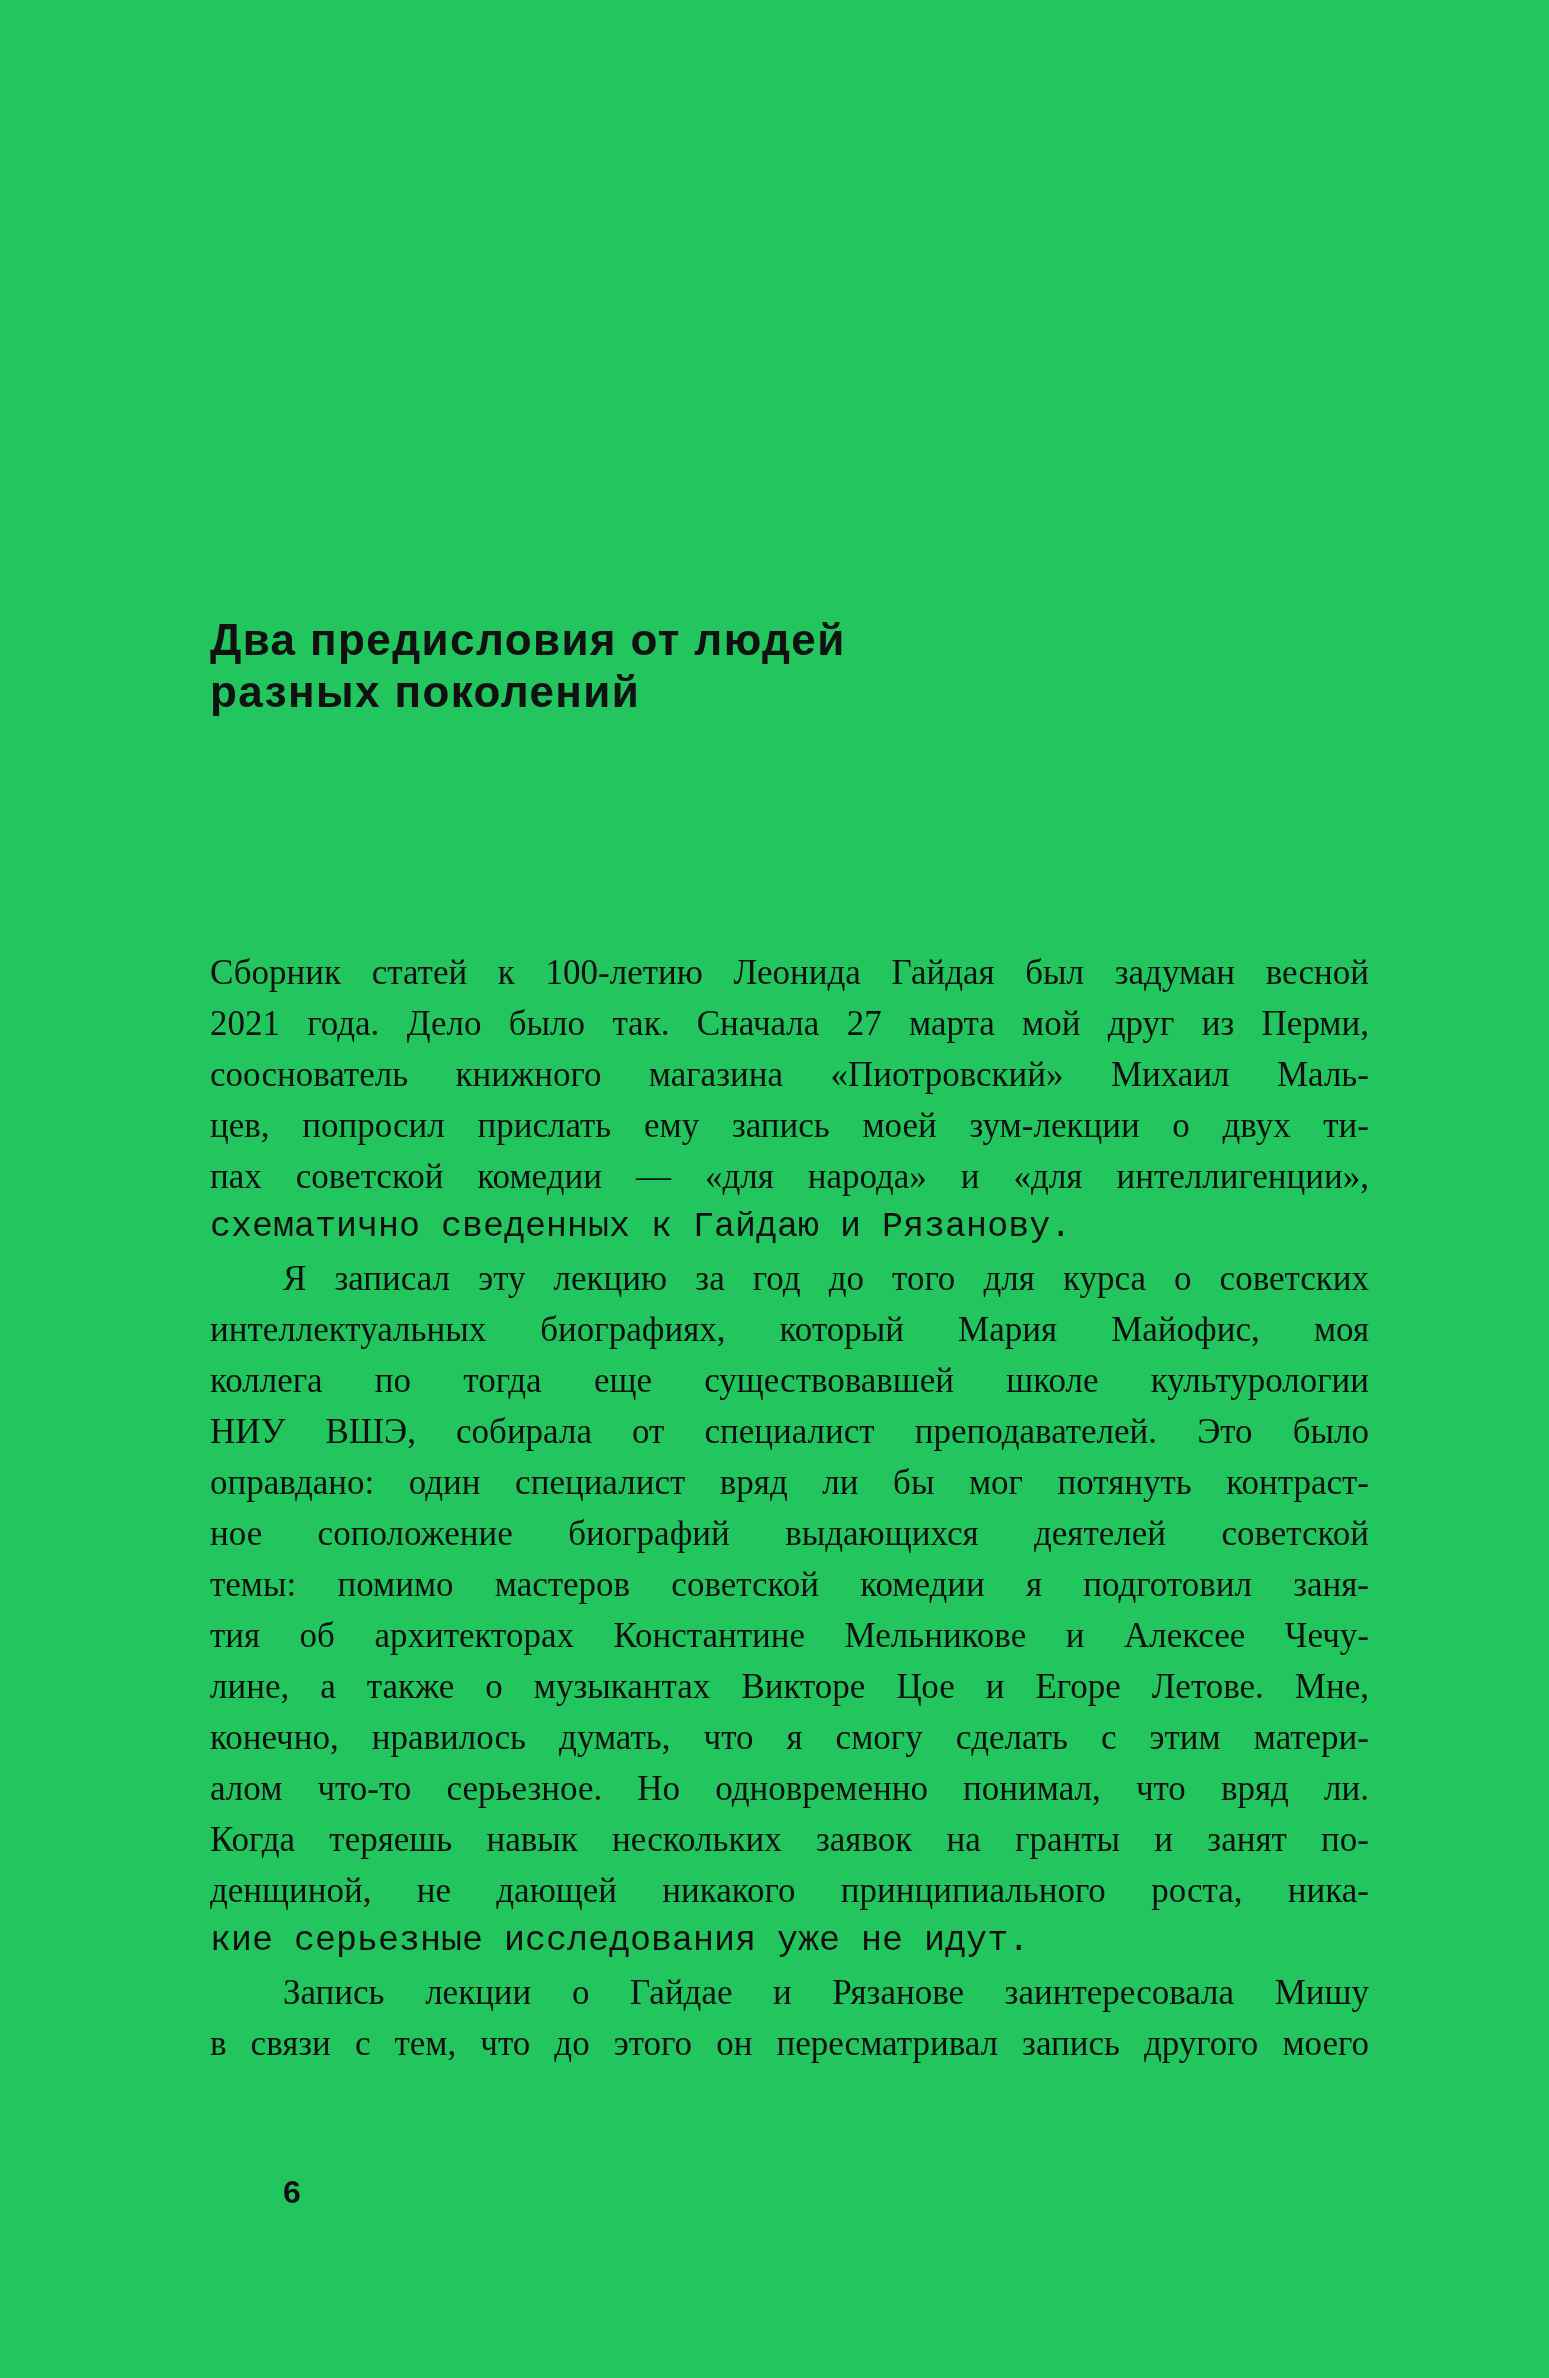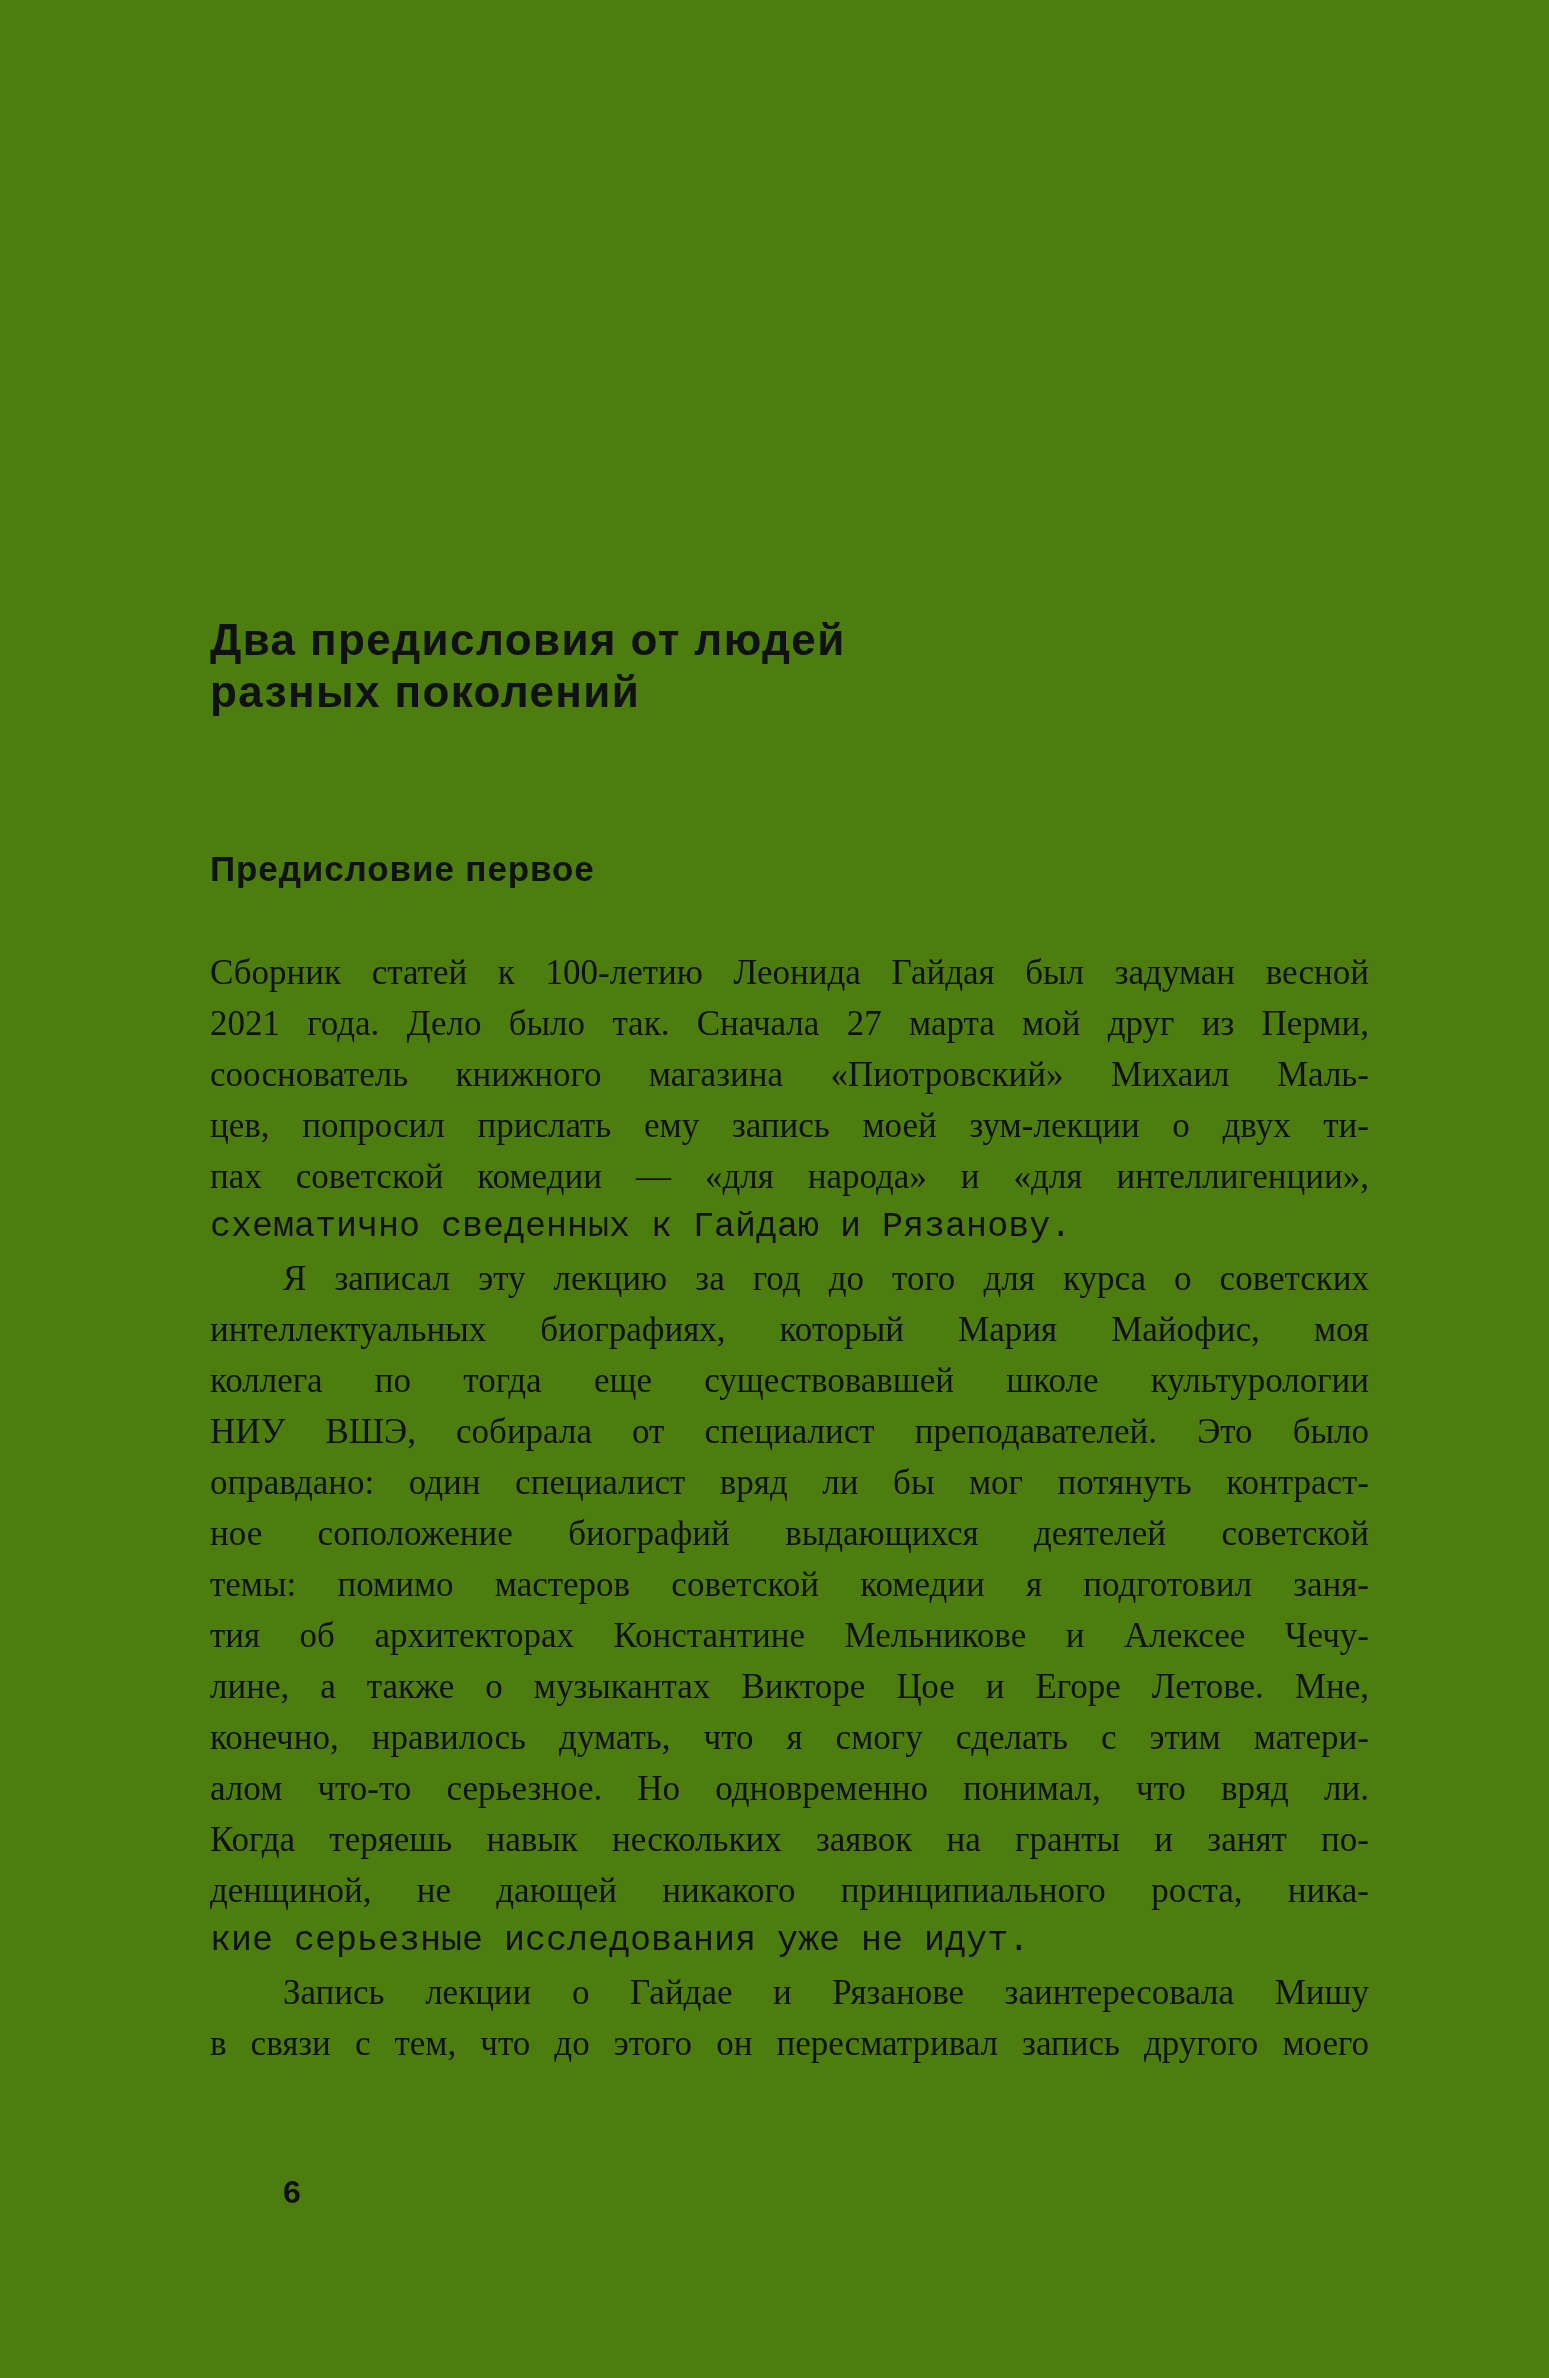--- a/index.html
+++ b/index.html
@@ -1,17 +1,17 @@
 <!DOCTYPE html>
 <html style="font-size:15px"><head>
   <meta charset="utf-8">
   <style>
     html, body { margin: 0; padding: 0; background: #ffffff; }
     body { width: 1550px; height: 2379px; position: relative; overflow: hidden; color: #111111; }
-    .page { position: absolute; left: 0; top: 0; width: 1550px; height: 2379px; background: #4d7c0f; }
+    .page { position: absolute; left: 0; top: 0; width: 1550px; height: 2379px; background: #22c55e; }
     .chapter-title {
       position: absolute; left: 210px; top: 614px; width: 1031px;
       font-family: "Liberation Sans", sans-serif; font-weight: bold;
       font-size: 44px; line-height: 52px; letter-spacing: 1.4px; margin: 0;
     }
     .section-title {
       position: absolute; left: 210px; top: 848px; width: 1031px;
       font-family: "Liberation Sans", sans-serif; font-weight: bold;
       font-size: 35px; line-height: 42px; letter-spacing: 0.9px; margin: 0;
     }
@@ -30,21 +30,20 @@
   </style>
 </head>
 <body>
 
 <div class="page">
   <h1 class="chapter-title">
     <span style="display:block">Два предисловия от людей</span>
     <span style="display:block">разных поколений</span>
   </h1>
 
-  <h2 class="section-title">Предисловие первое</h2>
 
   <div class="body-text" id="body-text">
       <span class="line">Сборник статей к 100-летию Леонида Гайдая был задуман весной</span>
       <span class="line">2021 года. Дело было так. Сначала 27 марта мой друг из Перми,</span>
       <span class="line">сооснователь книжного магазина «Пиотровский» Михаил Маль-</span>
       <span class="line">цев, попросил прислать ему запись моей зум-лекции о двух ти-</span>
       <span class="line">пах советской комедии — «для народа» и «для интеллигенции»,</span>
       <span class="line last">схематично сведенных к Гайдаю и Рязанову.</span>
       <span class="line indent">Я записал эту лекцию за год до того для курса о советских</span>
       <span class="line">интеллектуальных биографиях, который Мария Майофис, моя</span>

